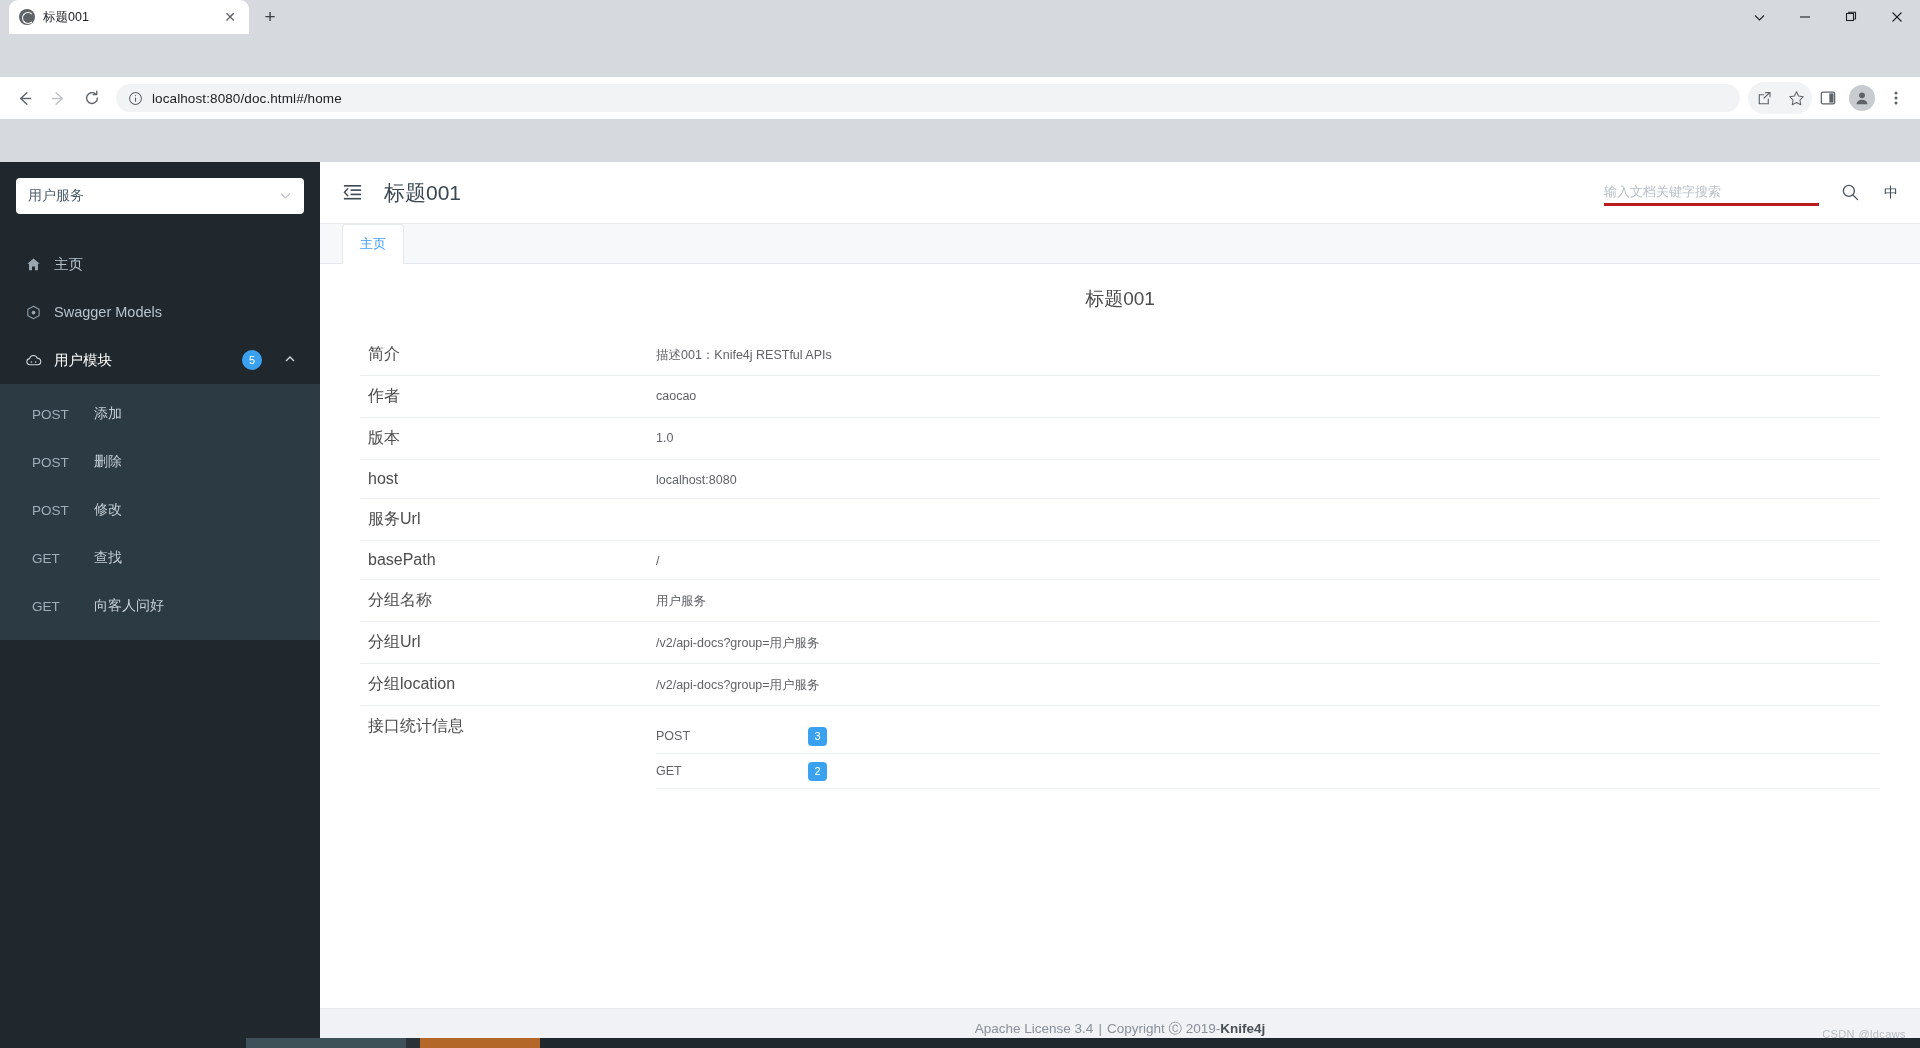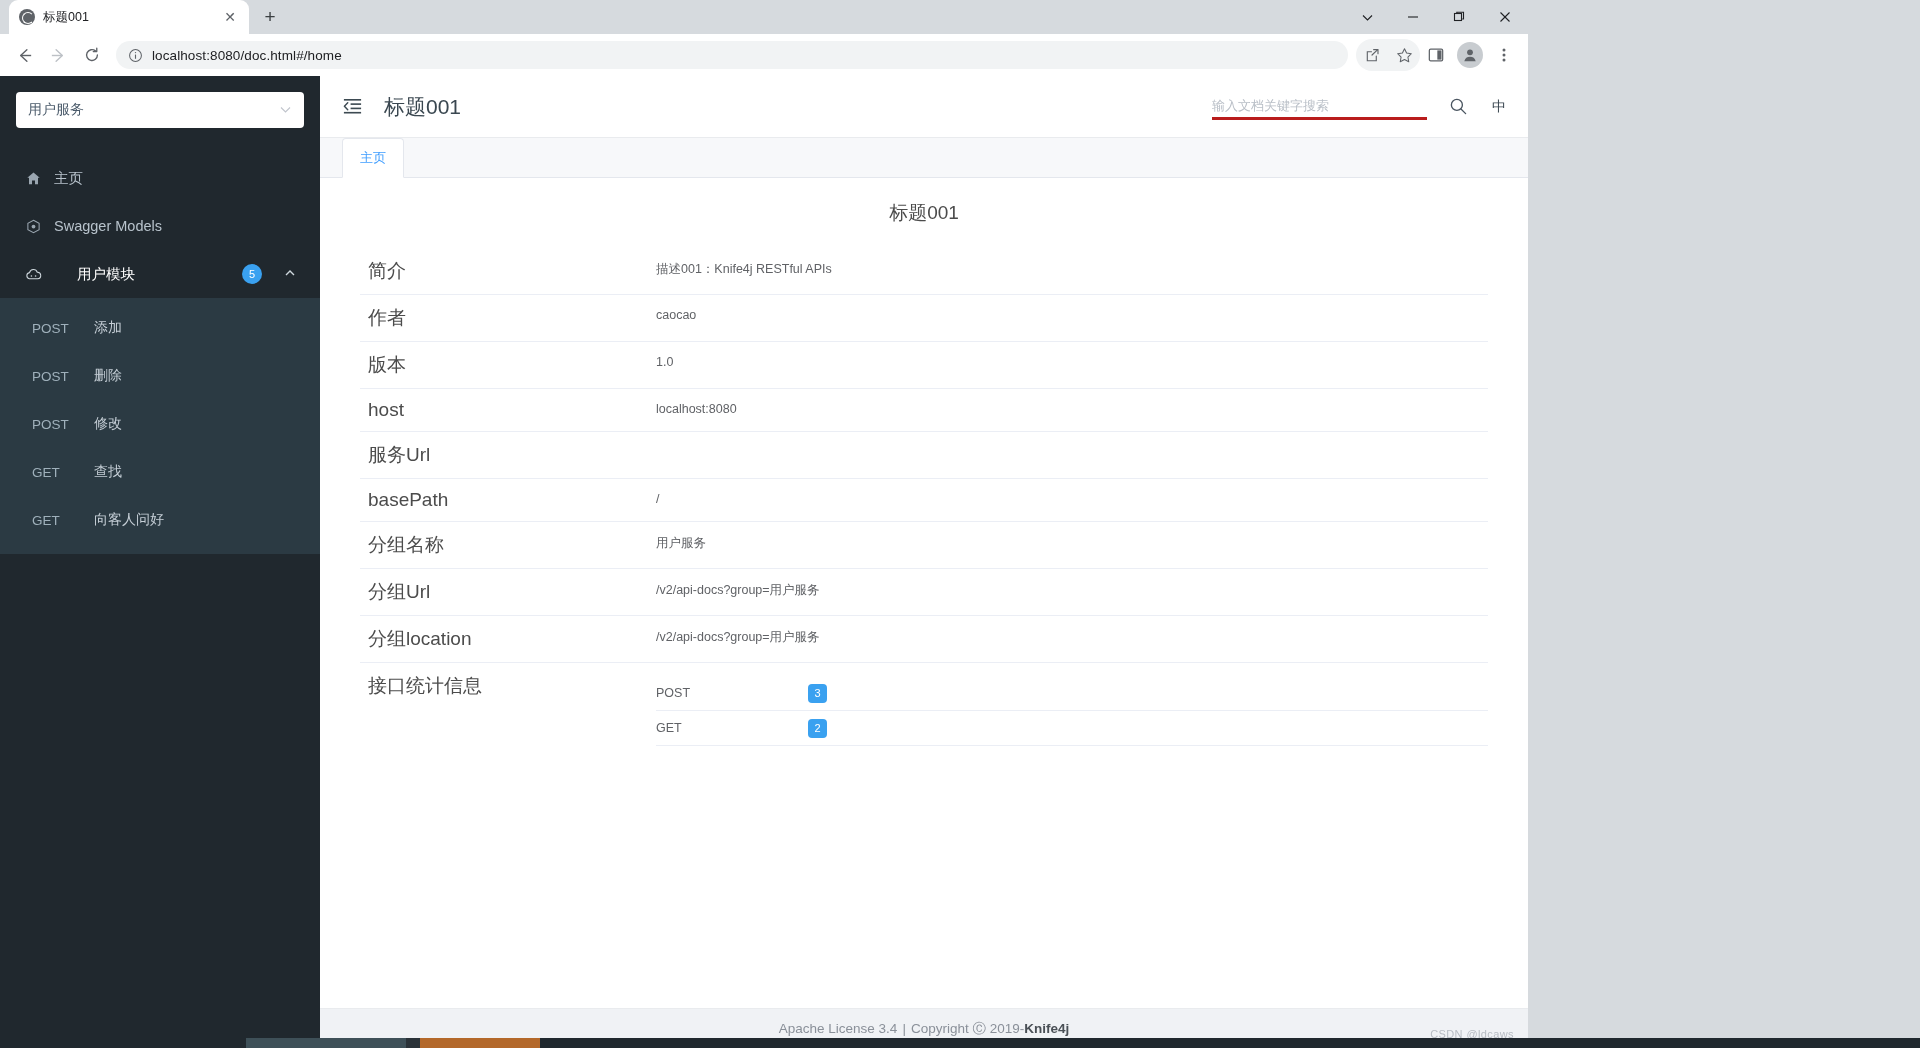--- a/index.html
+++ b/index.html
@@ -4,21 +4,21 @@
 <style>
   * { box-sizing: border-box; margin: 0; padding: 0; }
   html, body {
     width: 1920px; height: 1048px;
     overflow: hidden;
     font-family: "Liberation Sans", "DejaVu Sans", sans-serif;
     background: #d6dade;
   }
 
   
-  .browser { width: 1528px; height: 1048px; display: flex; flex-direction: column; position: relative; }
+  .browser { width: 1920px; height: 1048px; display: flex; flex-direction: column; position: relative; gap: 43px; }
 
   .tabstrip {
     height: 34px; background: #d6dade; display: flex; align-items: flex-end;
     padding-left: 9px; position: relative;
   }
   .tab {
     width: 240px; height: 34px; background: #fff;
     border-radius: 9px 9px 0 0; display: flex; align-items: center;
     padding: 0 10px; gap: 8px; position: relative;
   }
@@ -89,21 +89,21 @@
   .svc-select .val { font-size: 14px; color: #4a5a6a; flex: 1; }
   .svc-select .chev { color: #c0c4cc; font-size: 11px; }
 
   .nav { margin-top: 26px; }
   .nav-item {
     height: 48px; display: flex; align-items: center; padding: 0 24px;
     color: #b8c3cc; font-size: 14.5px; gap: 12px; position: relative;
   }
   .nav-item .ico { width: 18px; display: flex; align-items: center; justify-content: center; color: #9aa6b0; }
   .nav-item .lbl { flex: 1; }
-  .nav-item.active > .lbl { color: #fff; margin-left: 23px; }
+  .nav-item.active > .lbl { color: #fff; }
   .nav-item .arr { color: #9aa6b0; font-size: 10px; }
   .badge-count {
     width: 20px; height: 20px; border-radius: 50%; background: #3aa1f0;
     color: #fff; font-size: 11px; display: flex; align-items: center; justify-content: center;
     margin-right: 10px;
   }
   .submenu { background: #2b3a43; padding: 6px 0 10px 0; }
   .sub-item {
     height: 48px; display: flex; align-items: center; padding: 0 32px;
     font-size: 14px; color: #b9c4cc;
@@ -142,21 +142,21 @@
 
   .content { flex: 1; overflow: hidden; padding: 22px 0 0 0; background: #fff; }
   .doc-title { text-align: center; font-size: 19px; color: #4b4b4b; font-weight: 400; margin-bottom: 22px; }
 
   .info-table { margin: 0 40px 0 40px; }
   .info-row {
     display: flex; border-bottom: 1px solid #ebeef5; min-height: 38px;
     align-items: flex-start; padding: 10px 0;
   }
   .info-row.nb { border-bottom: none; }
-  .info-label { width: 296px; flex: 0 0 296px; font-size: 19px; color: #4c4c4c; padding-left: 8px; }
+  .info-label { width: 296px; flex: 0 0 296px; font-size: 16px; color: #4c4c4c; padding-left: 8px; }
   .info-value { flex: 1; font-size: 12.5px; color: #606266; padding-top: 3px; }
   .stat-sub { width: 100%; }
   .stat-row {
     display: flex; align-items: center; height: 35px; border-bottom: 1px solid #ebeef5;
   }
   .stat-method { width: 152px; font-size: 12.5px; color: #606266; }
   .stat-badge {
     background: #3aa1f0; color: #fff; font-size: 11px; border-radius: 4px;
     min-width: 19px; height: 19px; display: flex; align-items: center; justify-content: center;
     padding: 0 5px;

